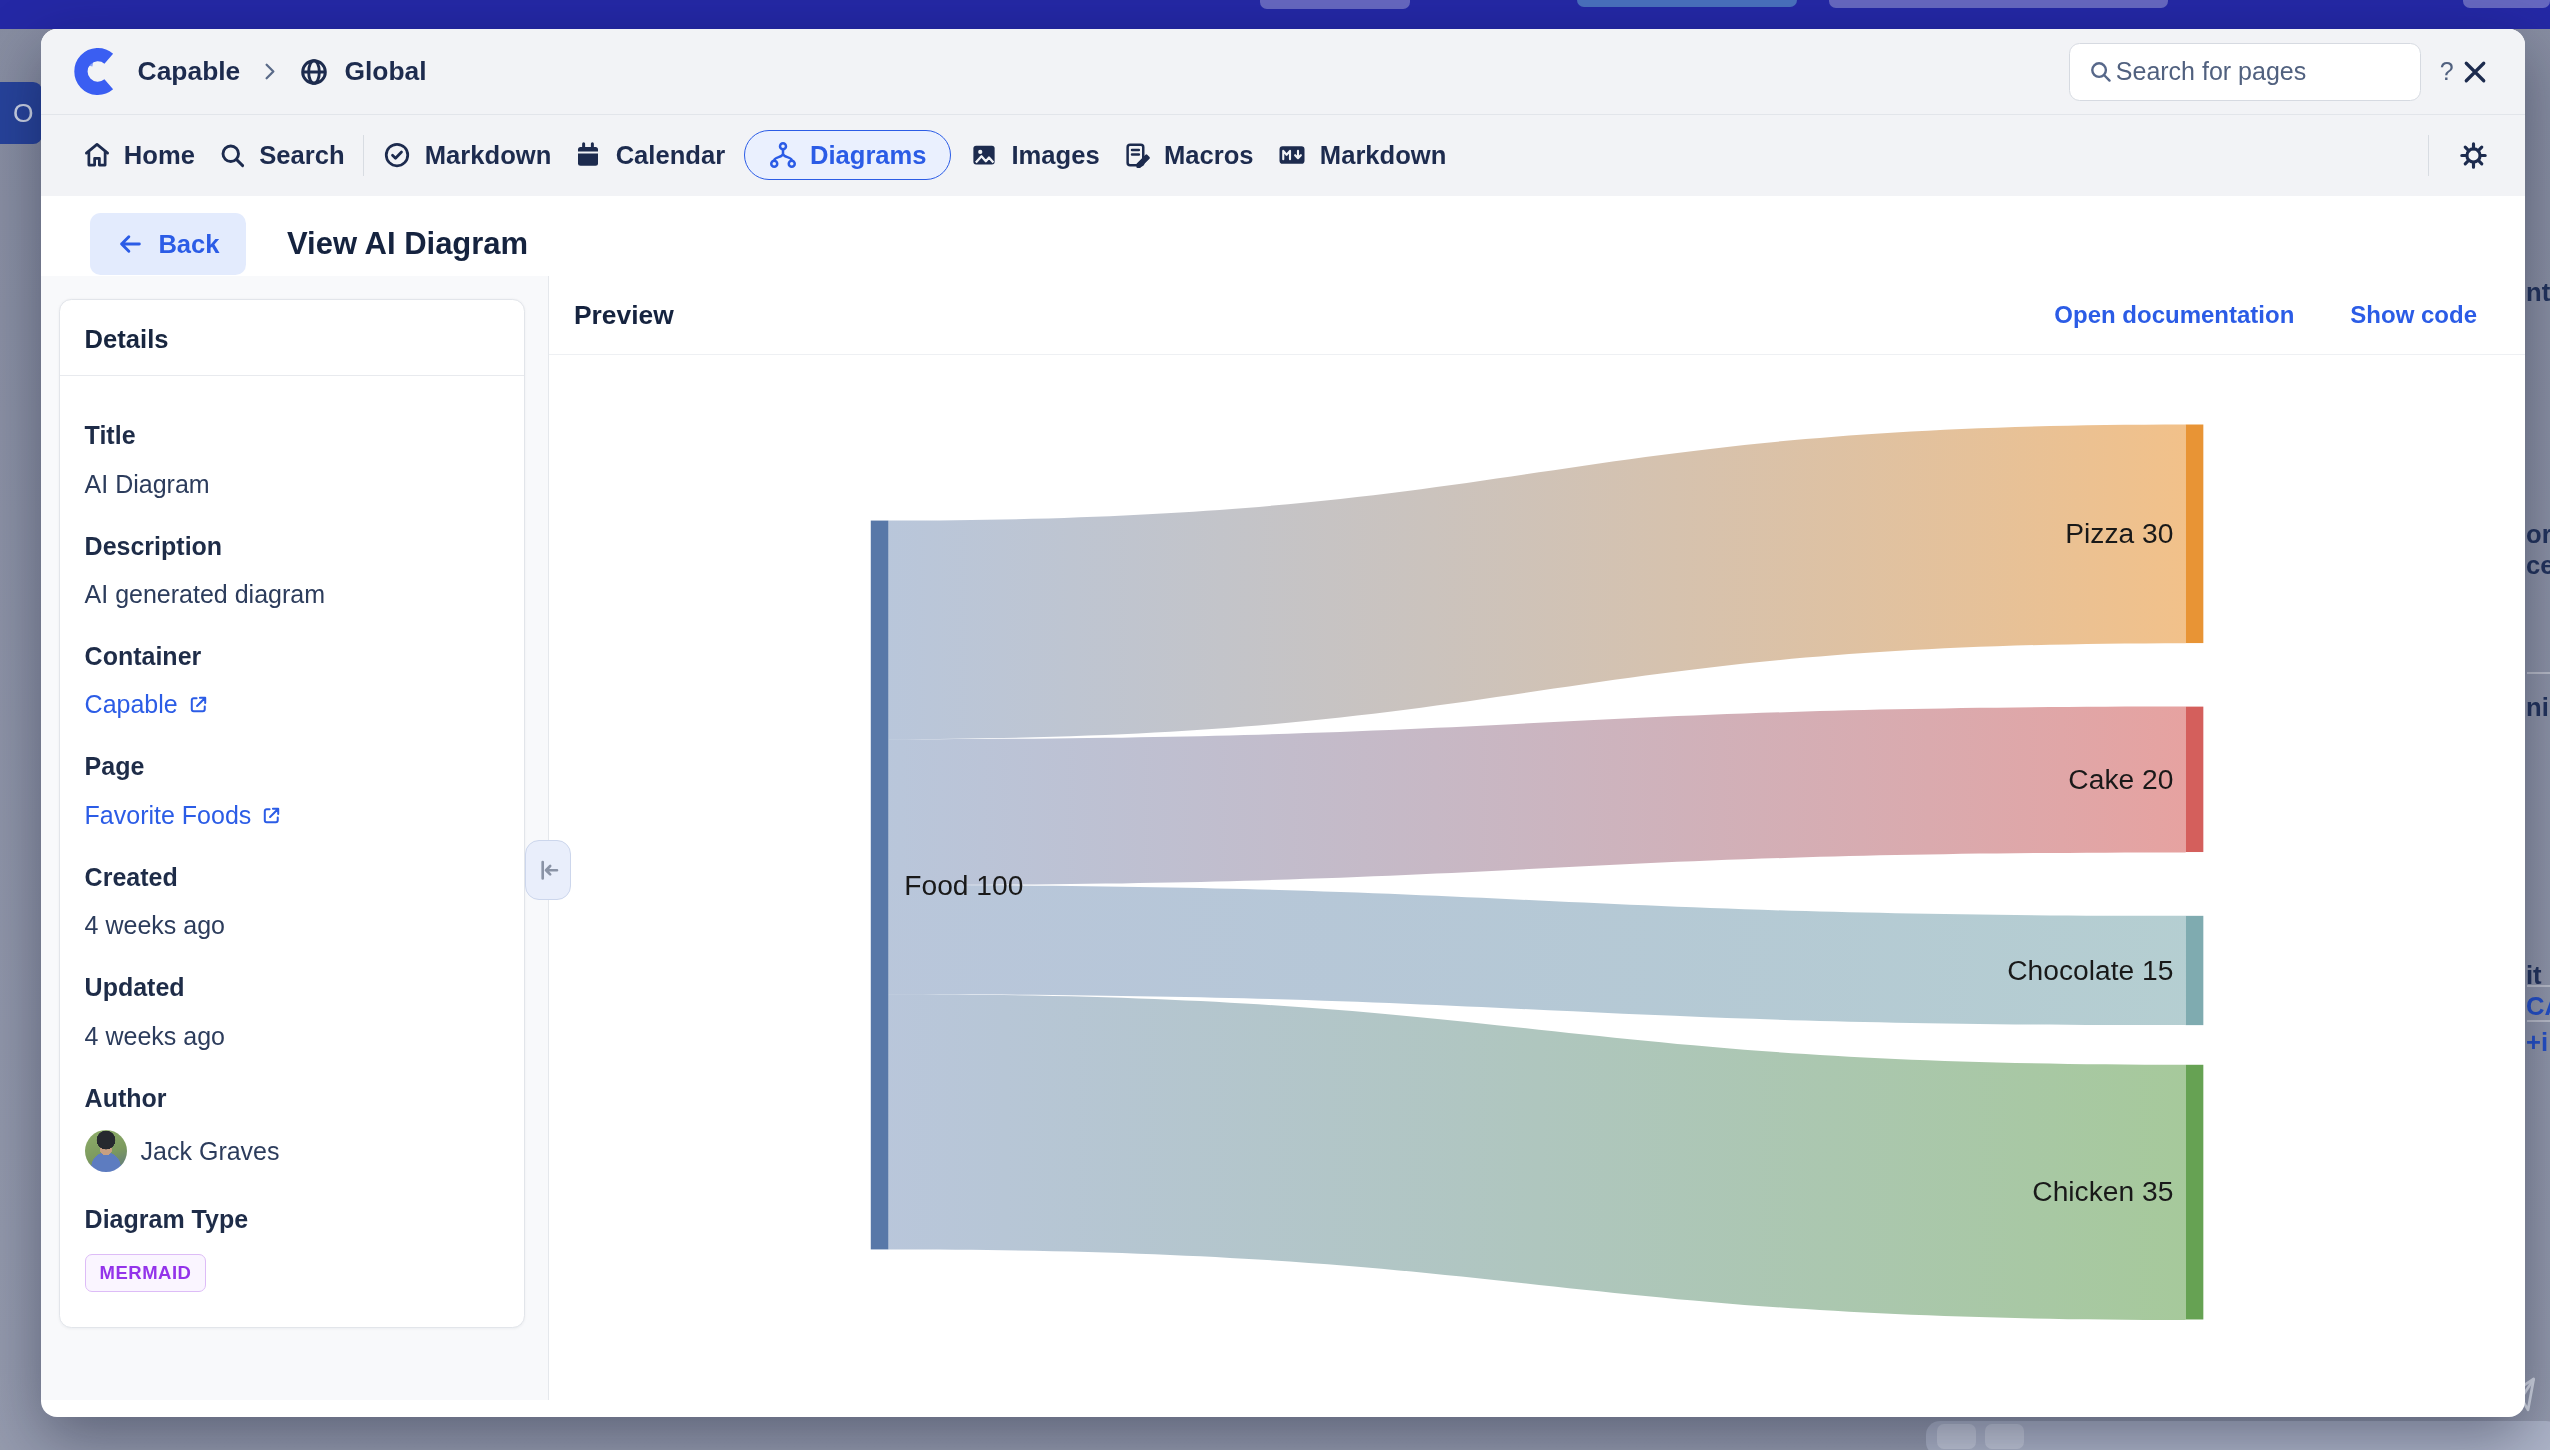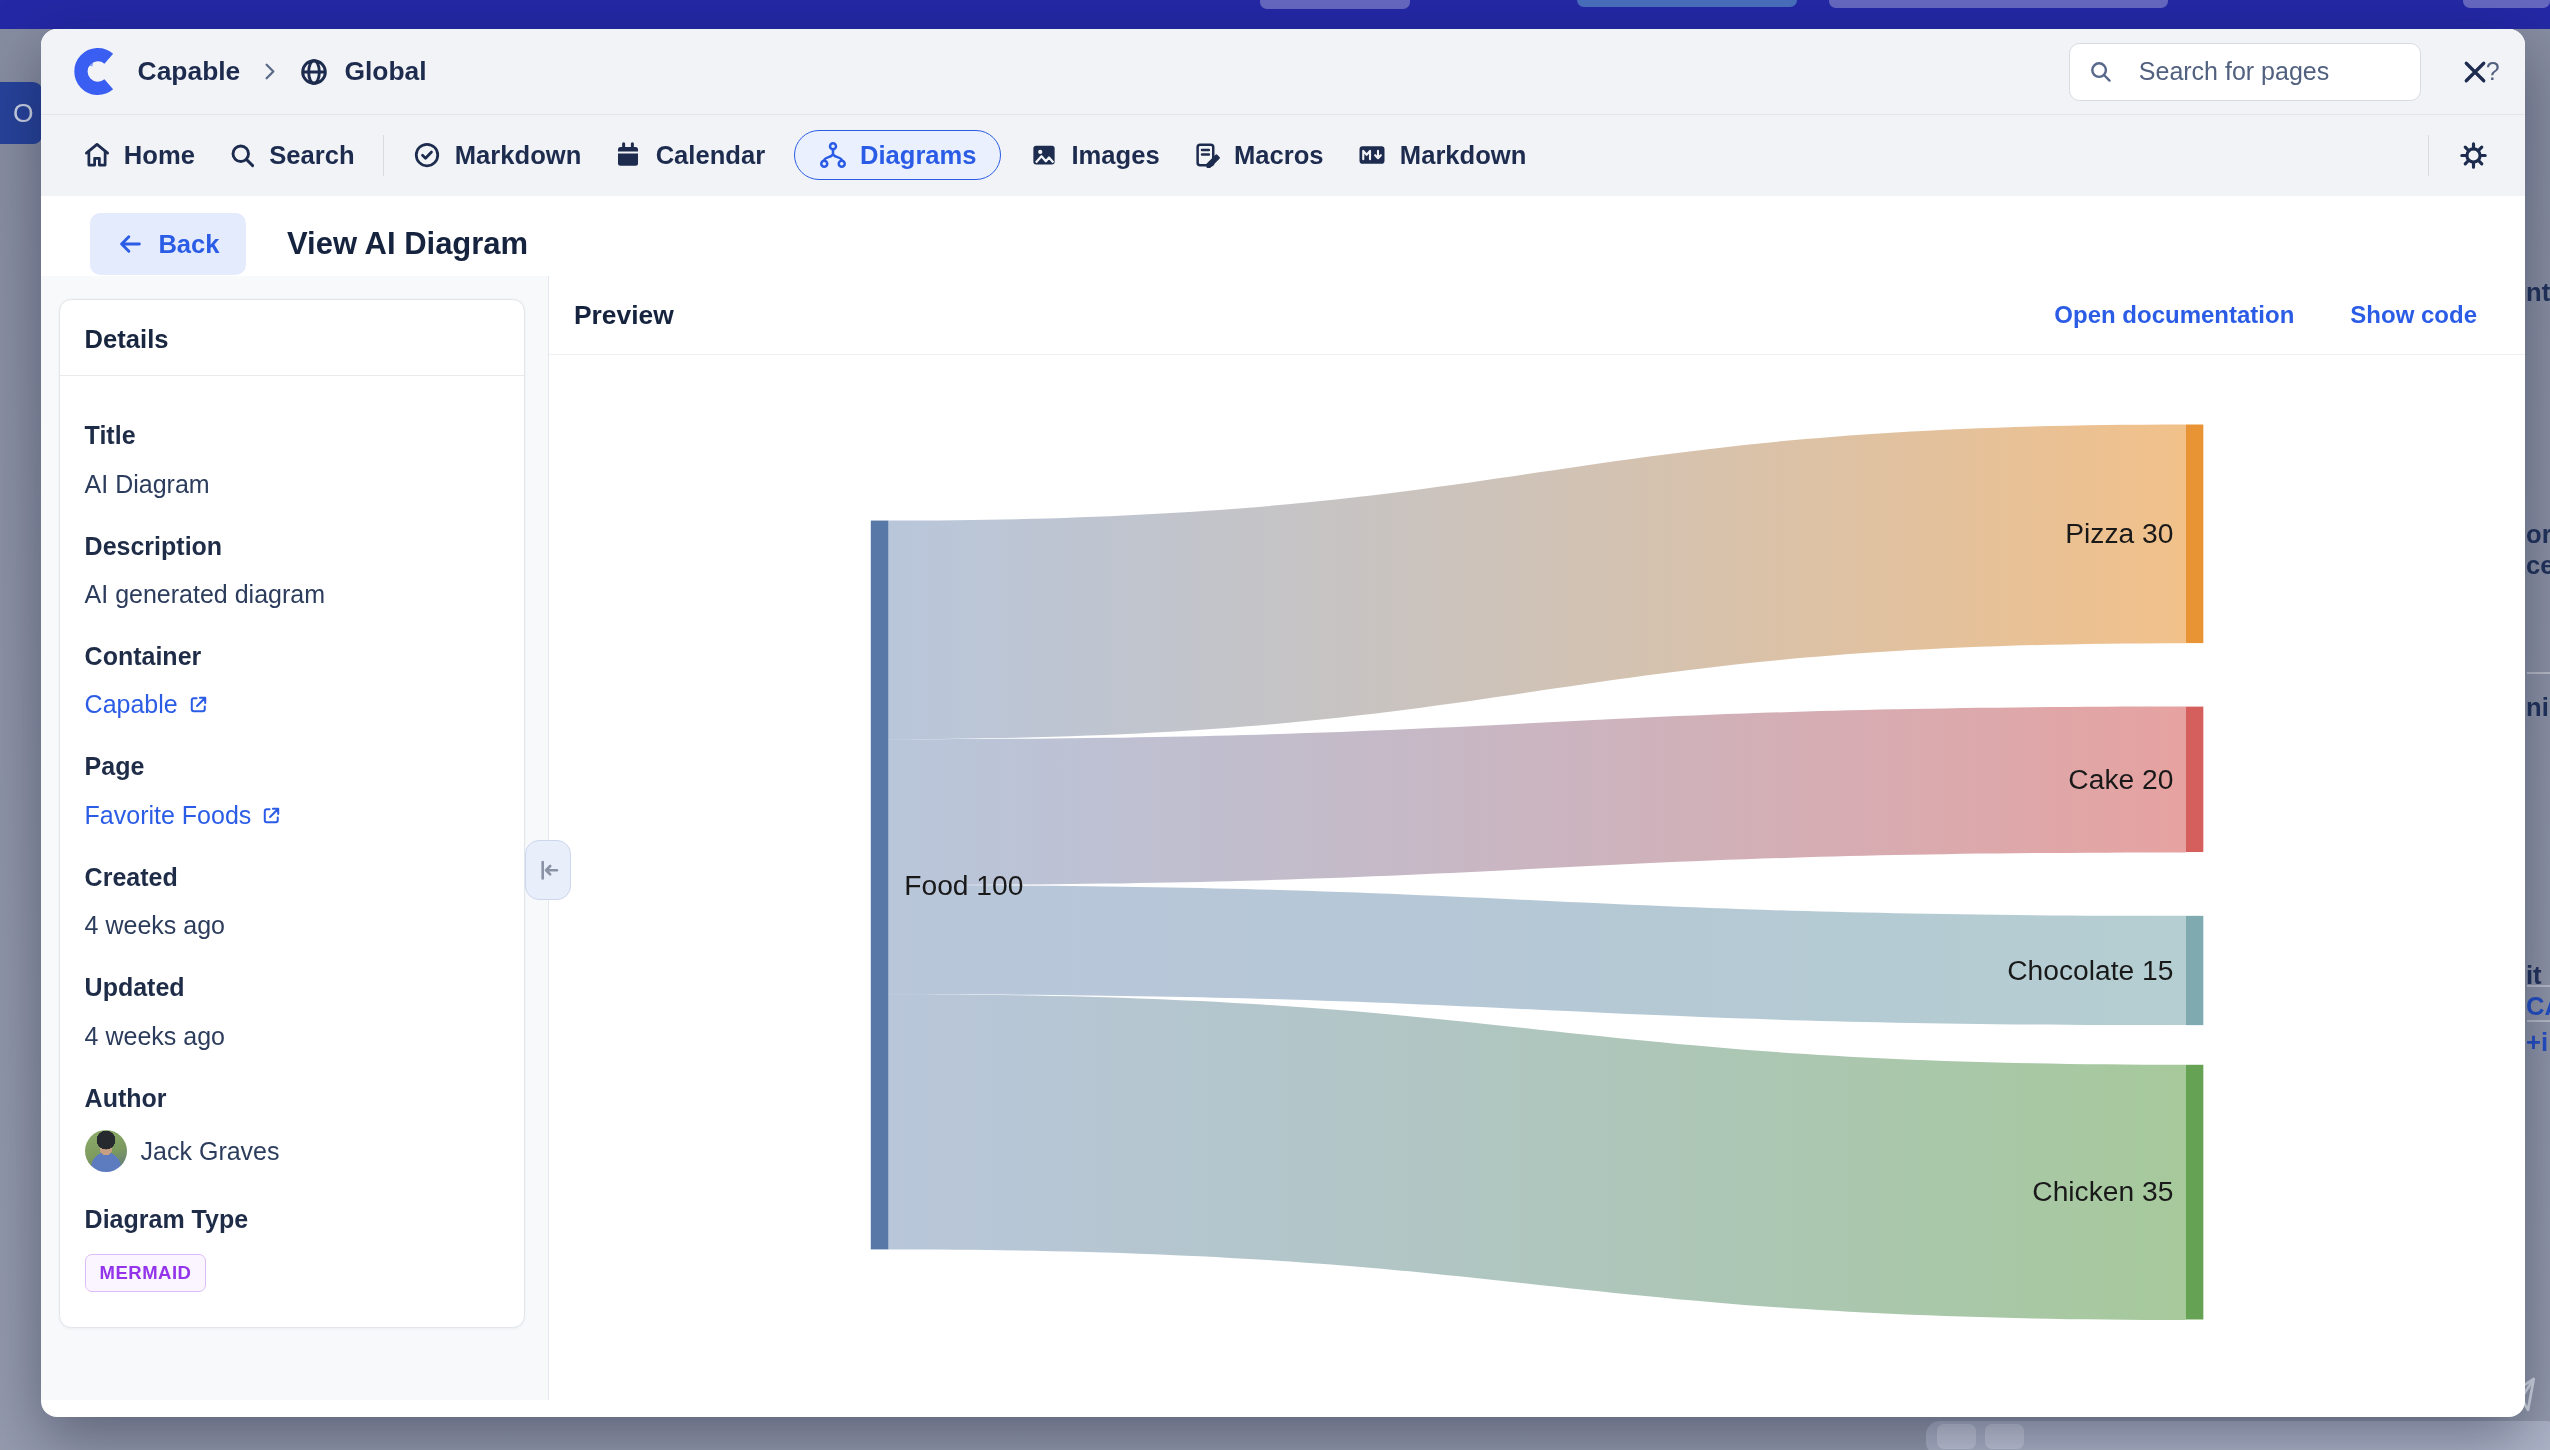--- a/index.html
+++ b/index.html
@@ -22,21 +22,21 @@
   #modal{left:41px;top:29px;width:2484px;height:1388px;background:#fff;border-radius:16px;
          box-shadow:0 21px 62px rgba(10,15,40,.40);overflow:hidden;}
   #modal-header{left:0;top:0;width:2484px;height:167px;background:#f2f3f6;}
   #row-breadcrumb{left:0;top:0;width:2484px;height:85px;display:flex;align-items:center;
          padding:0 30px;box-sizing:border-box;gap:17.6px;}
   #row-nav{left:0;top:85px;width:2484px;height:81px;border-top:0.9px solid #e2e5ea;
          display:flex;align-items:center;padding:0 30px 0 37px;box-sizing:border-box;gap:35px;}
   .crumb{font-size:26.4px;font-weight:700;color:#1d2b4e;display:flex;align-items:center;gap:14px;}
   .chev{color:#5a6a88;}
   #search-box{margin-left:auto;width:352px;height:58px;background:#fff;border:0.9px solid #d6dae1;
-         border-radius:10.6px;display:flex;align-items:center;padding:0 17.6px;box-sizing:border-box;gap:23px;}
+         border-radius:10.6px;display:flex;align-items:center;padding:0 17.6px;box-sizing:border-box;gap:0;}
   #search-box input{border:none;outline:none;flex:1;font-size:25px;color:#33425f;
          font-family:"Liberation Sans",sans-serif;background:transparent;}
   #search-box input::placeholder{color:#51617f;}
   .hint{color:#51617f;font-size:25px;}
   .icon-btn{background:none;border:none;cursor:pointer;display:flex;align-items:center;padding:5.3px;}
   .nav-item{display:flex;align-items:center;gap:12.3px;font-size:25.6px;font-weight:700;
          color:#1d2b4e;cursor:pointer;padding:10.6px 3.5px;border-radius:880px;}
   .nav-item.active{color:#2b5ce6;background:#eaf0fe;border:1.8px solid #2b5ce6;padding:8.8px 23px;}
   .nav-item.active svg{stroke:#2b5ce6;}
   .nav-div{width:0.9px;height:41px;background:#d8dce2;}
@@ -157,21 +157,21 @@
       <button class="icon-btn" style="margin-left:16px;">
         <span>
           <svg width="30" height="30" viewBox="0 0 24 24" fill="none" stroke="#1d2b4e" stroke-width="2.6" stroke-linecap="round">
               <path d="M5 5l14 14M19 5L5 19"></path>
             </svg>
         </span>
       </button>
     </div>
 
     <div id="row-nav" class="abs">
-      <div id="nav-left" style="display:flex;align-items:center;gap:25px;">
+      <div id="nav-left" style="display:flex;align-items:center;gap:15px;">
           <div class="nav-item">
             <span>
               <svg width="30" height="30" viewBox="0 0 24 24" fill="none" stroke="#1d2b4e" stroke-width="2.2" stroke-linecap="round" stroke-linejoin="round">
                 <path d="M3.5 10.5L12 3.5l8.5 7"></path>
                 <path d="M5.5 9.5V20h4.6v-5.4h3.8V20h4.6V9.5"></path>
               </svg>
             </span>
             <span>Home</span>
           </div>
           <div class="nav-item">

